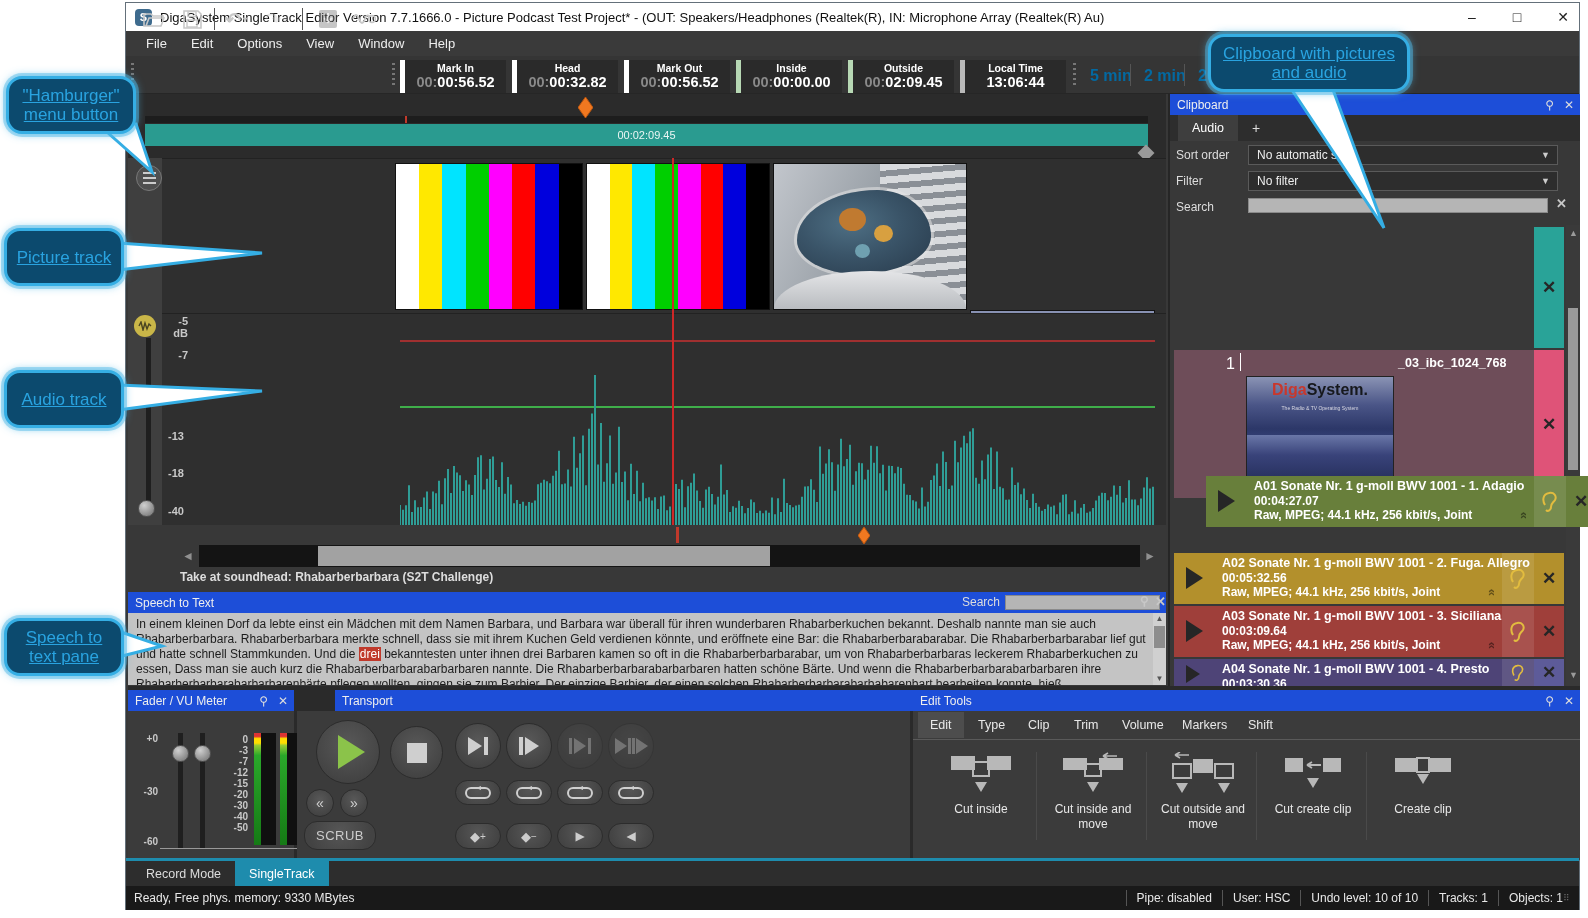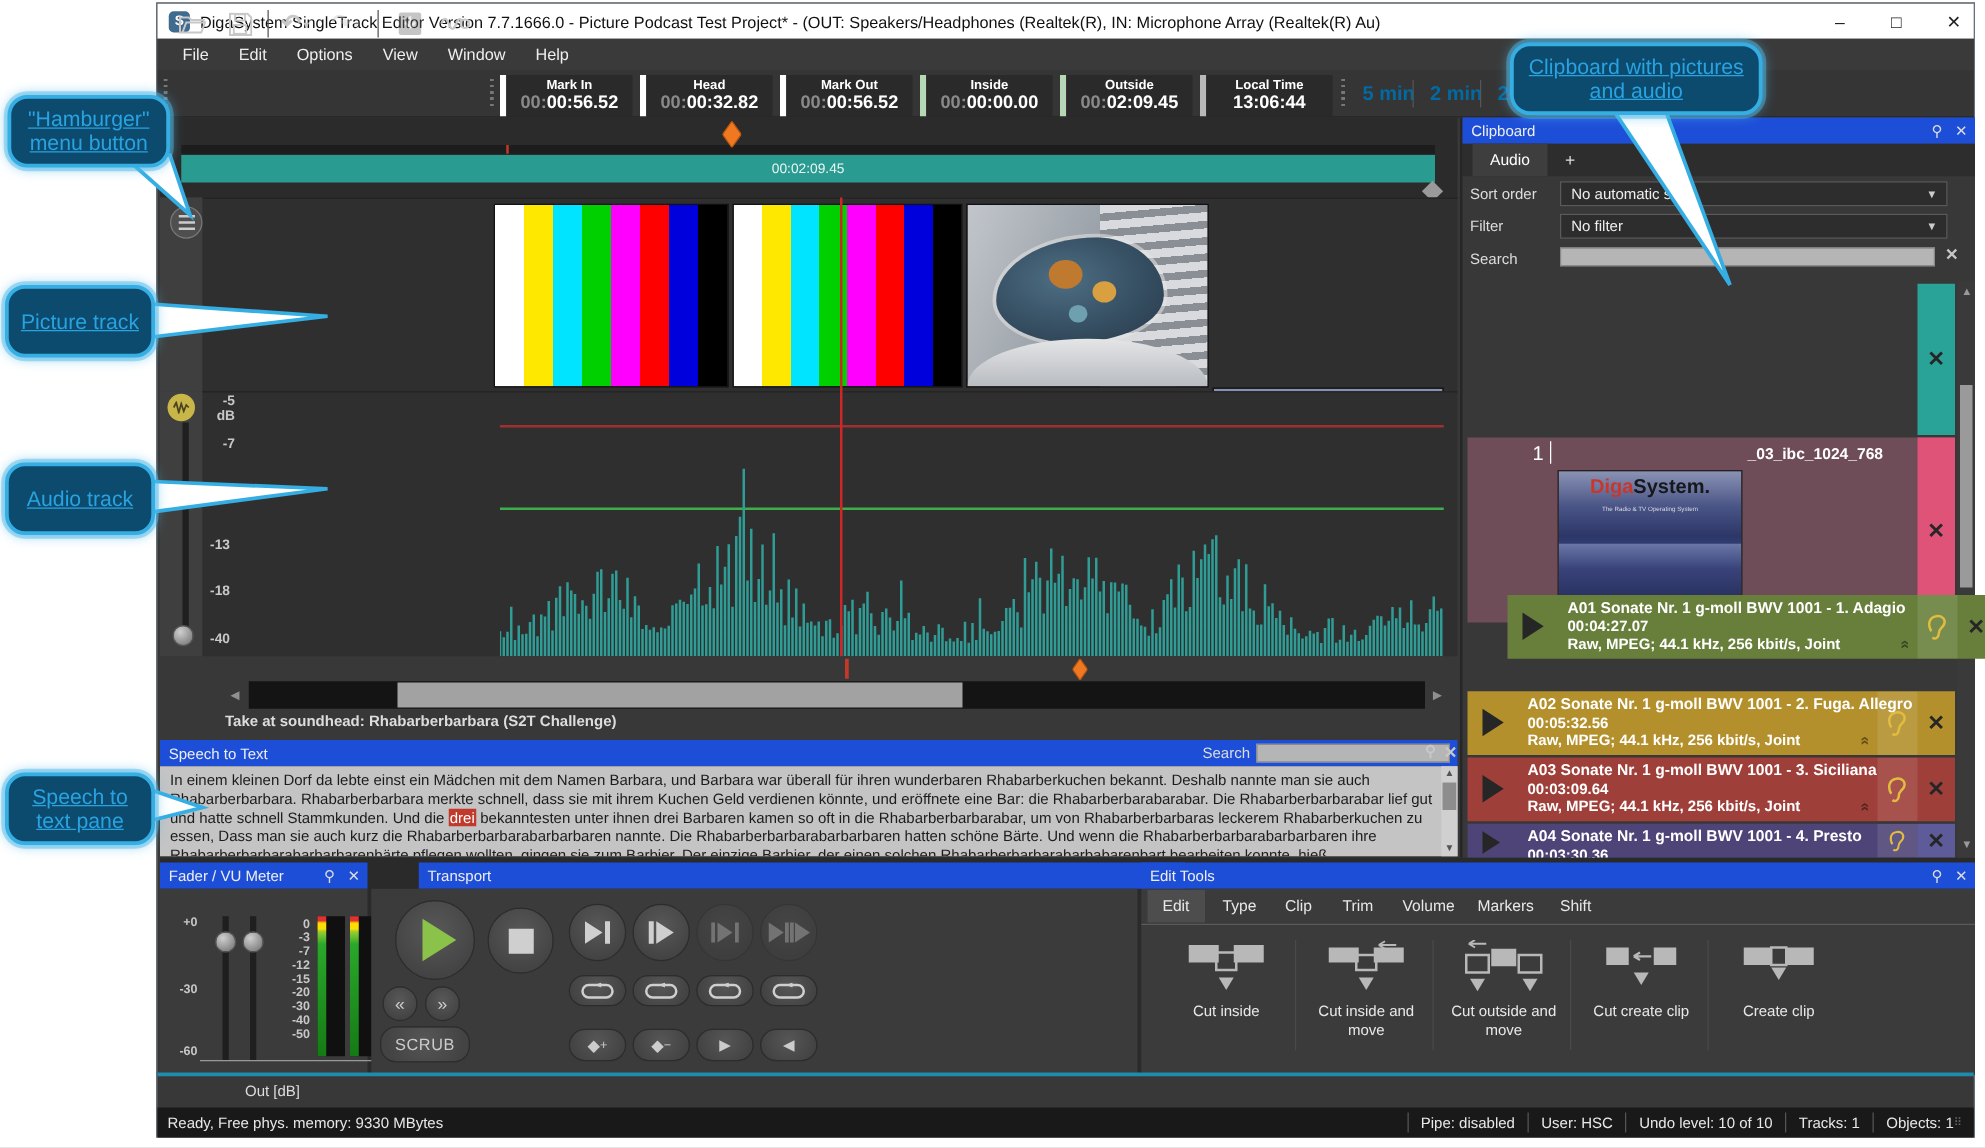--- a/index.html
+++ b/index.html
@@ -595,20 +595,24 @@
     <div class="audio-row-dur">00:03:30.36</div>
     <div class="ear-cell" style="right:30px; top:0; height:27px; background:rgba(255,255,255,.10);">
       <svg width="14" height="18" viewBox="0 0 16 22">
           <path d="M3 14 C0 9 1 3 7 2 C12 1 15 5 13 9 C11 12 9 12 9 16 C9 19 6 21 4 19" stroke="#e2bc3f" stroke-width="2" fill="none"></path>
         </svg>
     </div>
     <div class="x-cell" style="right:0; top:0; height:27px; background:rgba(140,160,255,.25);">✕</div>
   </div>
 
   <div class="abs mode-strip"></div>
+  <div class="abs mode-row">
+    <div class="mode-tab" style="margin-left:6px;">Record Mode</div>
+    <div class="mode-tab active">SingleTrack</div>
+  </div>
   <div class="abs statusbar">
     <span style="margin-left:8px;">Ready, Free phys. memory: 9330 MBytes</span>
     <span style="flex:1;"></span>
     <span class="st-sep"></span>
       <span>Pipe: disabled</span>
     <span class="st-sep"></span>
       <span>User: HSC</span>
     <span class="st-sep"></span>
       <span>Undo level: 10 of 10</span>
     <span class="st-sep"></span>

